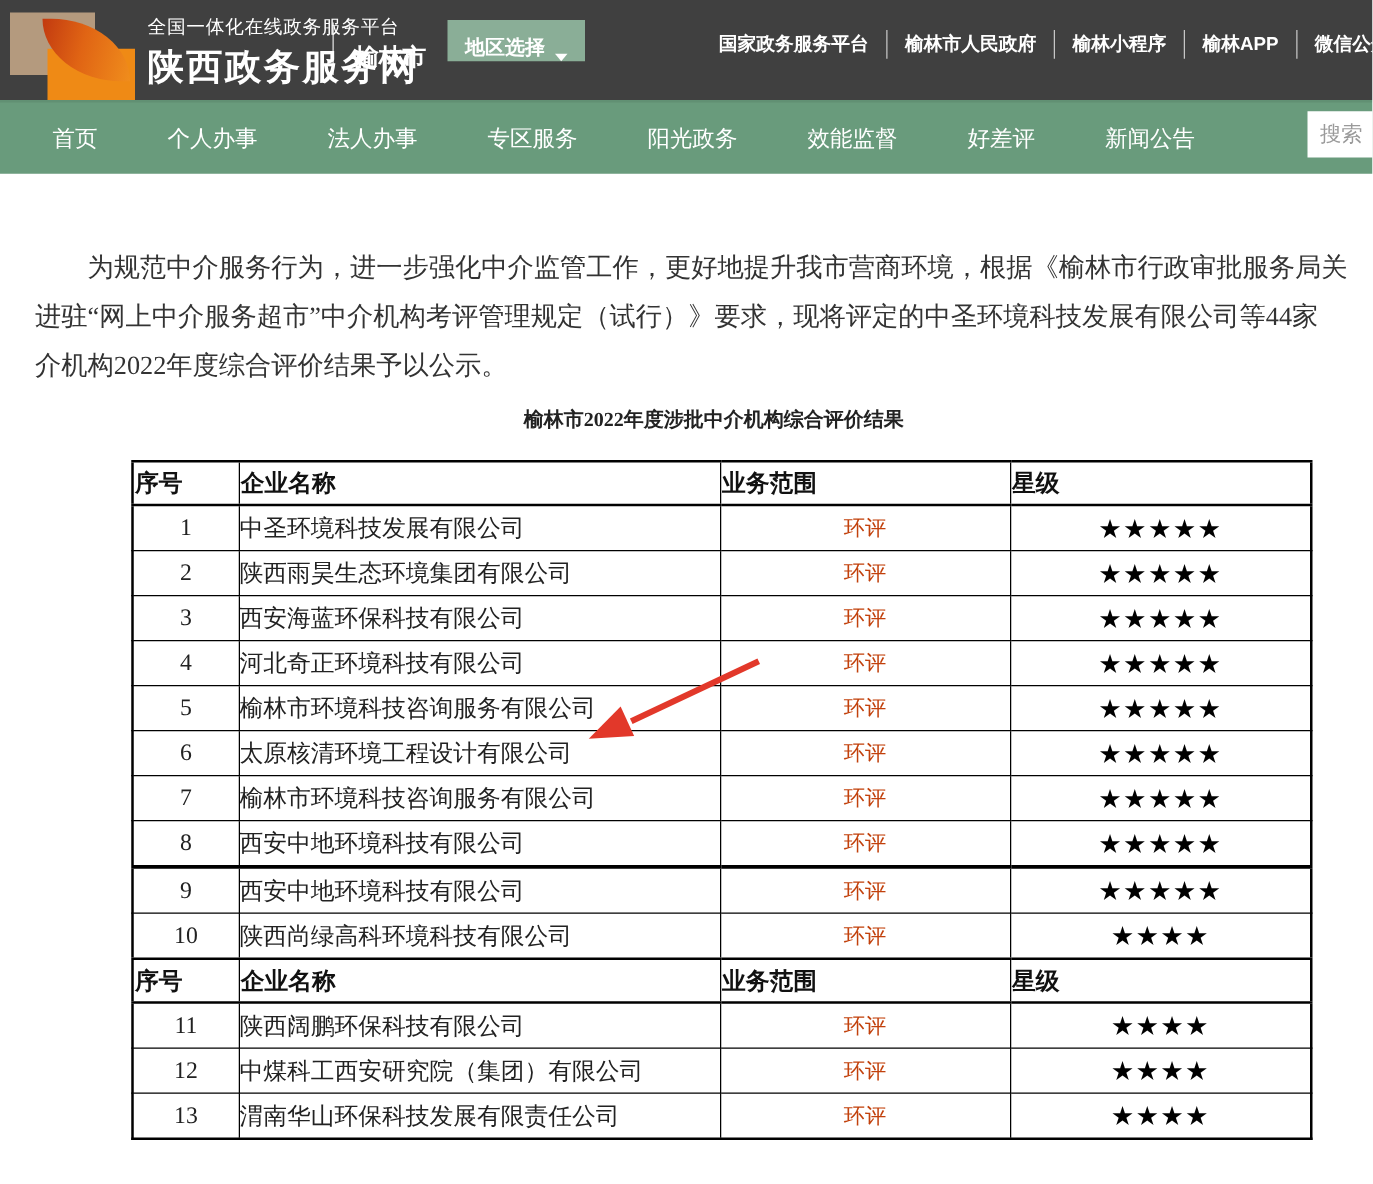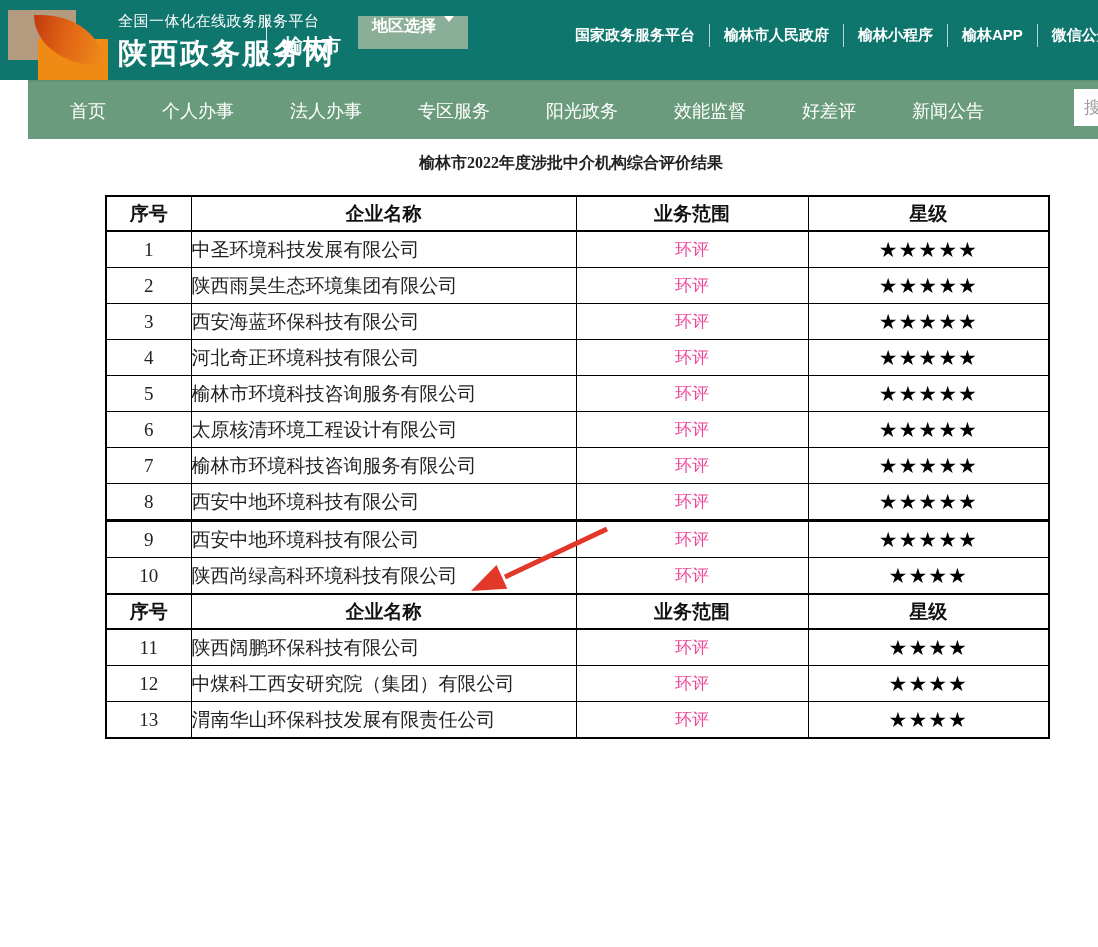--- a/index.html
+++ b/index.html
@@ -2,53 +2,53 @@
 <html><head>
 <meta charset="utf-8">
 <style>
   html,body{margin:0;padding:0;}
   body{
     width:1098px;height:947px;overflow:hidden;position:relative;
     background:#ffffff;font-family:"Liberation Sans",sans-serif;
   }
   
   .top-header{
-    position:relative;height:80px;background:#0f766e;
+    position:relative;height:80px;background:#404040;
   }
   .logo{
     position:absolute;left:8px;top:8px;width:100px;height:68px;
   }
   .logo .sq-tan{position:absolute;left:0;top:2px;width:68px;height:50px;background:#b49a7e;}
   .logo .sq-orange{position:absolute;left:30px;top:31px;width:70px;height:41px;background:#ef8a15;}
   .logo .petal{
     position:absolute;left:26px;top:7px;width:70px;height:50px;
     background:linear-gradient(105deg,#c23a10 0%,#e06414 45%,#f08d1c 100%);
     border-radius:0 90% 0 90% / 0 100% 0 100%;
   }
   .site-titles{position:absolute;left:118px;top:12px;color:#fff;}
   .platform-label{font-size:15px;letter-spacing:.5px;}
   .site-name{font-size:29px;font-weight:bold;letter-spacing:2px;margin-top:3px;}
   .hd-divider{position:absolute;left:266px;top:18px;width:1px;height:42px;background:rgba(255,255,255,.85);}
   .city-name{position:absolute;left:284px;top:33px;color:#fff;font-size:19px;font-weight:bold;}
   .region-btn{
     position:absolute;left:358px;top:16px;height:33px;padding:0 14px;
     background:#8aae97;border:none;color:#fff;font-size:16px;font-weight:bold;
-    display:flex;align-items:flex-start;gap:8px;cursor:pointer;
+    display:flex;align-items:flex-end;gap:8px;cursor:pointer;
     font-family:"Liberation Sans",sans-serif;
   }
   .caret-down{width:0;height:0;border-left:5px solid transparent;border-right:5px solid transparent;border-top:6px solid #fff;display:inline-block;}
   .hd-links{
     position:absolute;left:561px;top:24px;display:flex;align-items:center;color:#fff;font-size:15px;
   }
   .hd-links .lnk{padding:2px 14px;border-right:1px solid rgba(255,255,255,.7);white-space:nowrap;cursor:pointer;font-weight:bold;}
   .hd-links .lnk:last-of-type{border-right:none;}
   
   .nav-bar{
     position:relative;height:57px;background:#699b7c;border-top:2px solid rgba(0,0,0,.07);
-    display:flex;align-items:center;padding-left:42px;gap:56px;margin-left:28px;
+    display:flex;align-items:center;padding-left:42px;gap:56px;
   }
   .nav-item{color:#fff;font-size:18px;white-space:nowrap;cursor:pointer;}
   .search-box{
     position:absolute;left:1046px;top:7px;width:160px;height:37px;background:#fff;
     border:none;outline:none;padding:0 10px;font-size:17px;color:#555;
     font-family:"Liberation Sans",sans-serif;
   }
   .search-box::placeholder{color:#9a9a9a;}
   
   .content{position:relative;background:#fff;}
@@ -66,29 +66,29 @@
     margin-top:14px;text-align:center;font-size:16px;font-weight:bold;color:#222;
     position:relative;left:22px;font-family:"Liberation Serif",serif;
   }
   
   table.results{
     margin:21px 0 0 105px;border-collapse:collapse;table-layout:fixed;width:943px;
     border:2px solid #000;font-family:"Liberation Serif",serif;
   }
   table.results th{
     border:1px solid #000;border-top:2px solid #000;border-bottom:2px solid #000;
-    height:31px;font-size:19px;font-weight:bold;color:#111;text-align:center;
+    height:31px;font-size:19px;font-weight:bold;color:#111;text-align:left;
     font-family:"Liberation Sans",sans-serif;
   }
   table.results td{
     border:1px solid #000;height:33px;font-size:19px;color:#222;text-align:center;
     overflow:hidden;white-space:nowrap;
   }
   table.results td.name{text-align:left;padding-left:0;}
-  table.results td.scope{font-size:17px;color:#ec4899;}
+  table.results td.scope{font-size:17px;color:#c2410c;}
   table.results td.stars{font-size:21px;letter-spacing:1px;color:#000;font-family:"DejaVu Sans",sans-serif;}
   table.results tr.thick-top td{border-top:3px solid #000;}
   
   .arrow-annotation{position:absolute;left:455px;top:523px;width:160px;height:75px;z-index:5;pointer-events:none;}
 </style>
 </head>
 <body>
 
 <div class="top-header">
   <div class="logo">
@@ -123,20 +123,25 @@
   <span class="nav-item">专区服务</span>
   <span class="nav-item">阳光政务</span>
   <span class="nav-item">效能监督</span>
   <span class="nav-item">好差评</span>
   <span class="nav-item">新闻公告</span>
   <input class="search-box" type="text" placeholder="搜索" style="">
 </div>
 
 <div class="content">
 
+  <div class="paragraph">
+    <div class="pline indent">为规范中介服务行为，进一步强化中介监管工作，更好地提升我市营商环境，根据《榆林市行政审批服务局关</div>
+    <div class="pline">进驻“网上中介服务超市”中介机构考评管理规定（试行）》要求，现将评定的中圣环境科技发展有限公司等44家</div>
+    <div class="pline">介机构2022年度综合评价结果予以公示。</div>
+  </div>
 
   <div class="table-caption">榆林市2022年度涉批中介机构综合评价结果</div>
 
   <table class="results">
     <colgroup>
         <col style="width:85px">
         <col style="width:385px">
         <col style="width:232px">
         <col style="width:241px">
       </colgroup>

